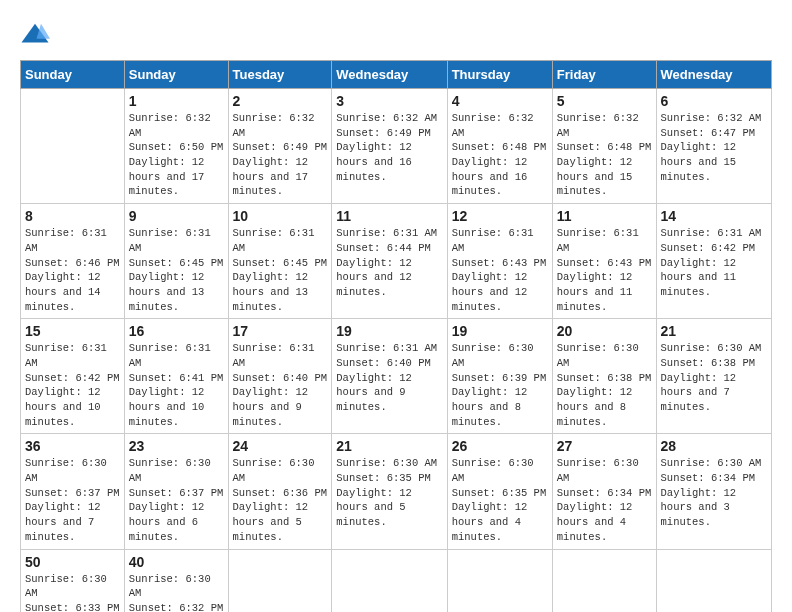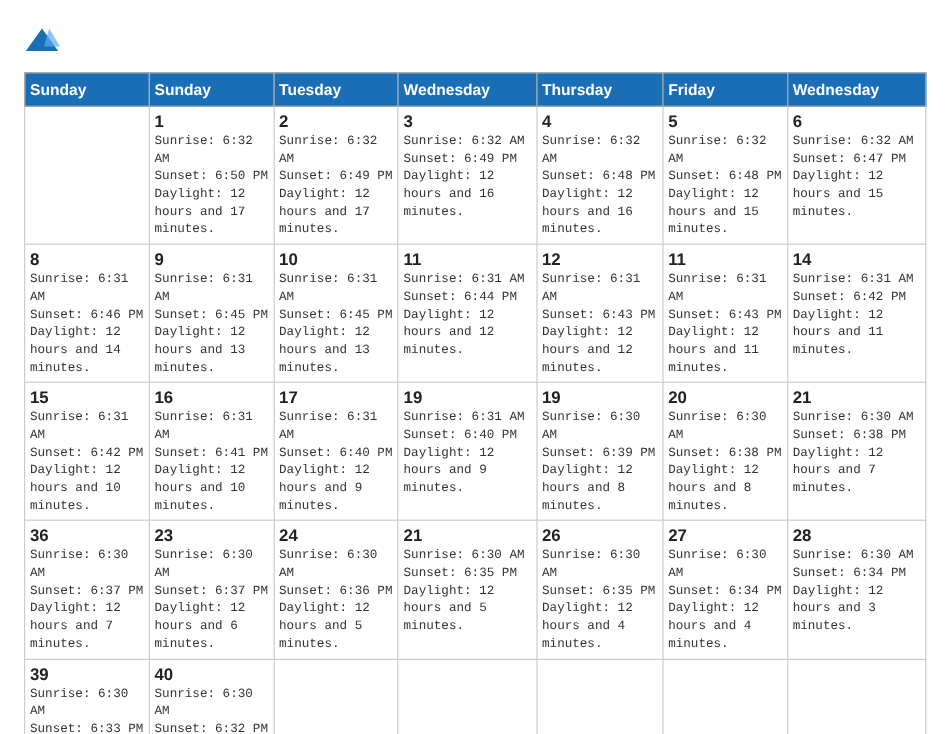--- a/index.html
+++ b/index.html
@@ -349,21 +349,21 @@
         <span class="day-num">28</span>
         <div class="day-info">
           Sunrise: 6:30 AM<br>
           Sunset: 6:34 PM<br>
           Daylight: 12 hours and 3 minutes.
         </div>
       </td>
       </tr>
       <tr>
         <td>
-        <span class="day-num">39</span>
+        <span class="day-num">50</span>
         <div class="day-info">
           Sunrise: 6:30 AM<br>
           Sunset: 6:33 PM<br>
           Daylight: 12 hours and 3 minutes.
         </div>
       </td>
         <td>
         <span class="day-num">40</span>
         <div class="day-info">
           Sunrise: 6:30 AM<br>

